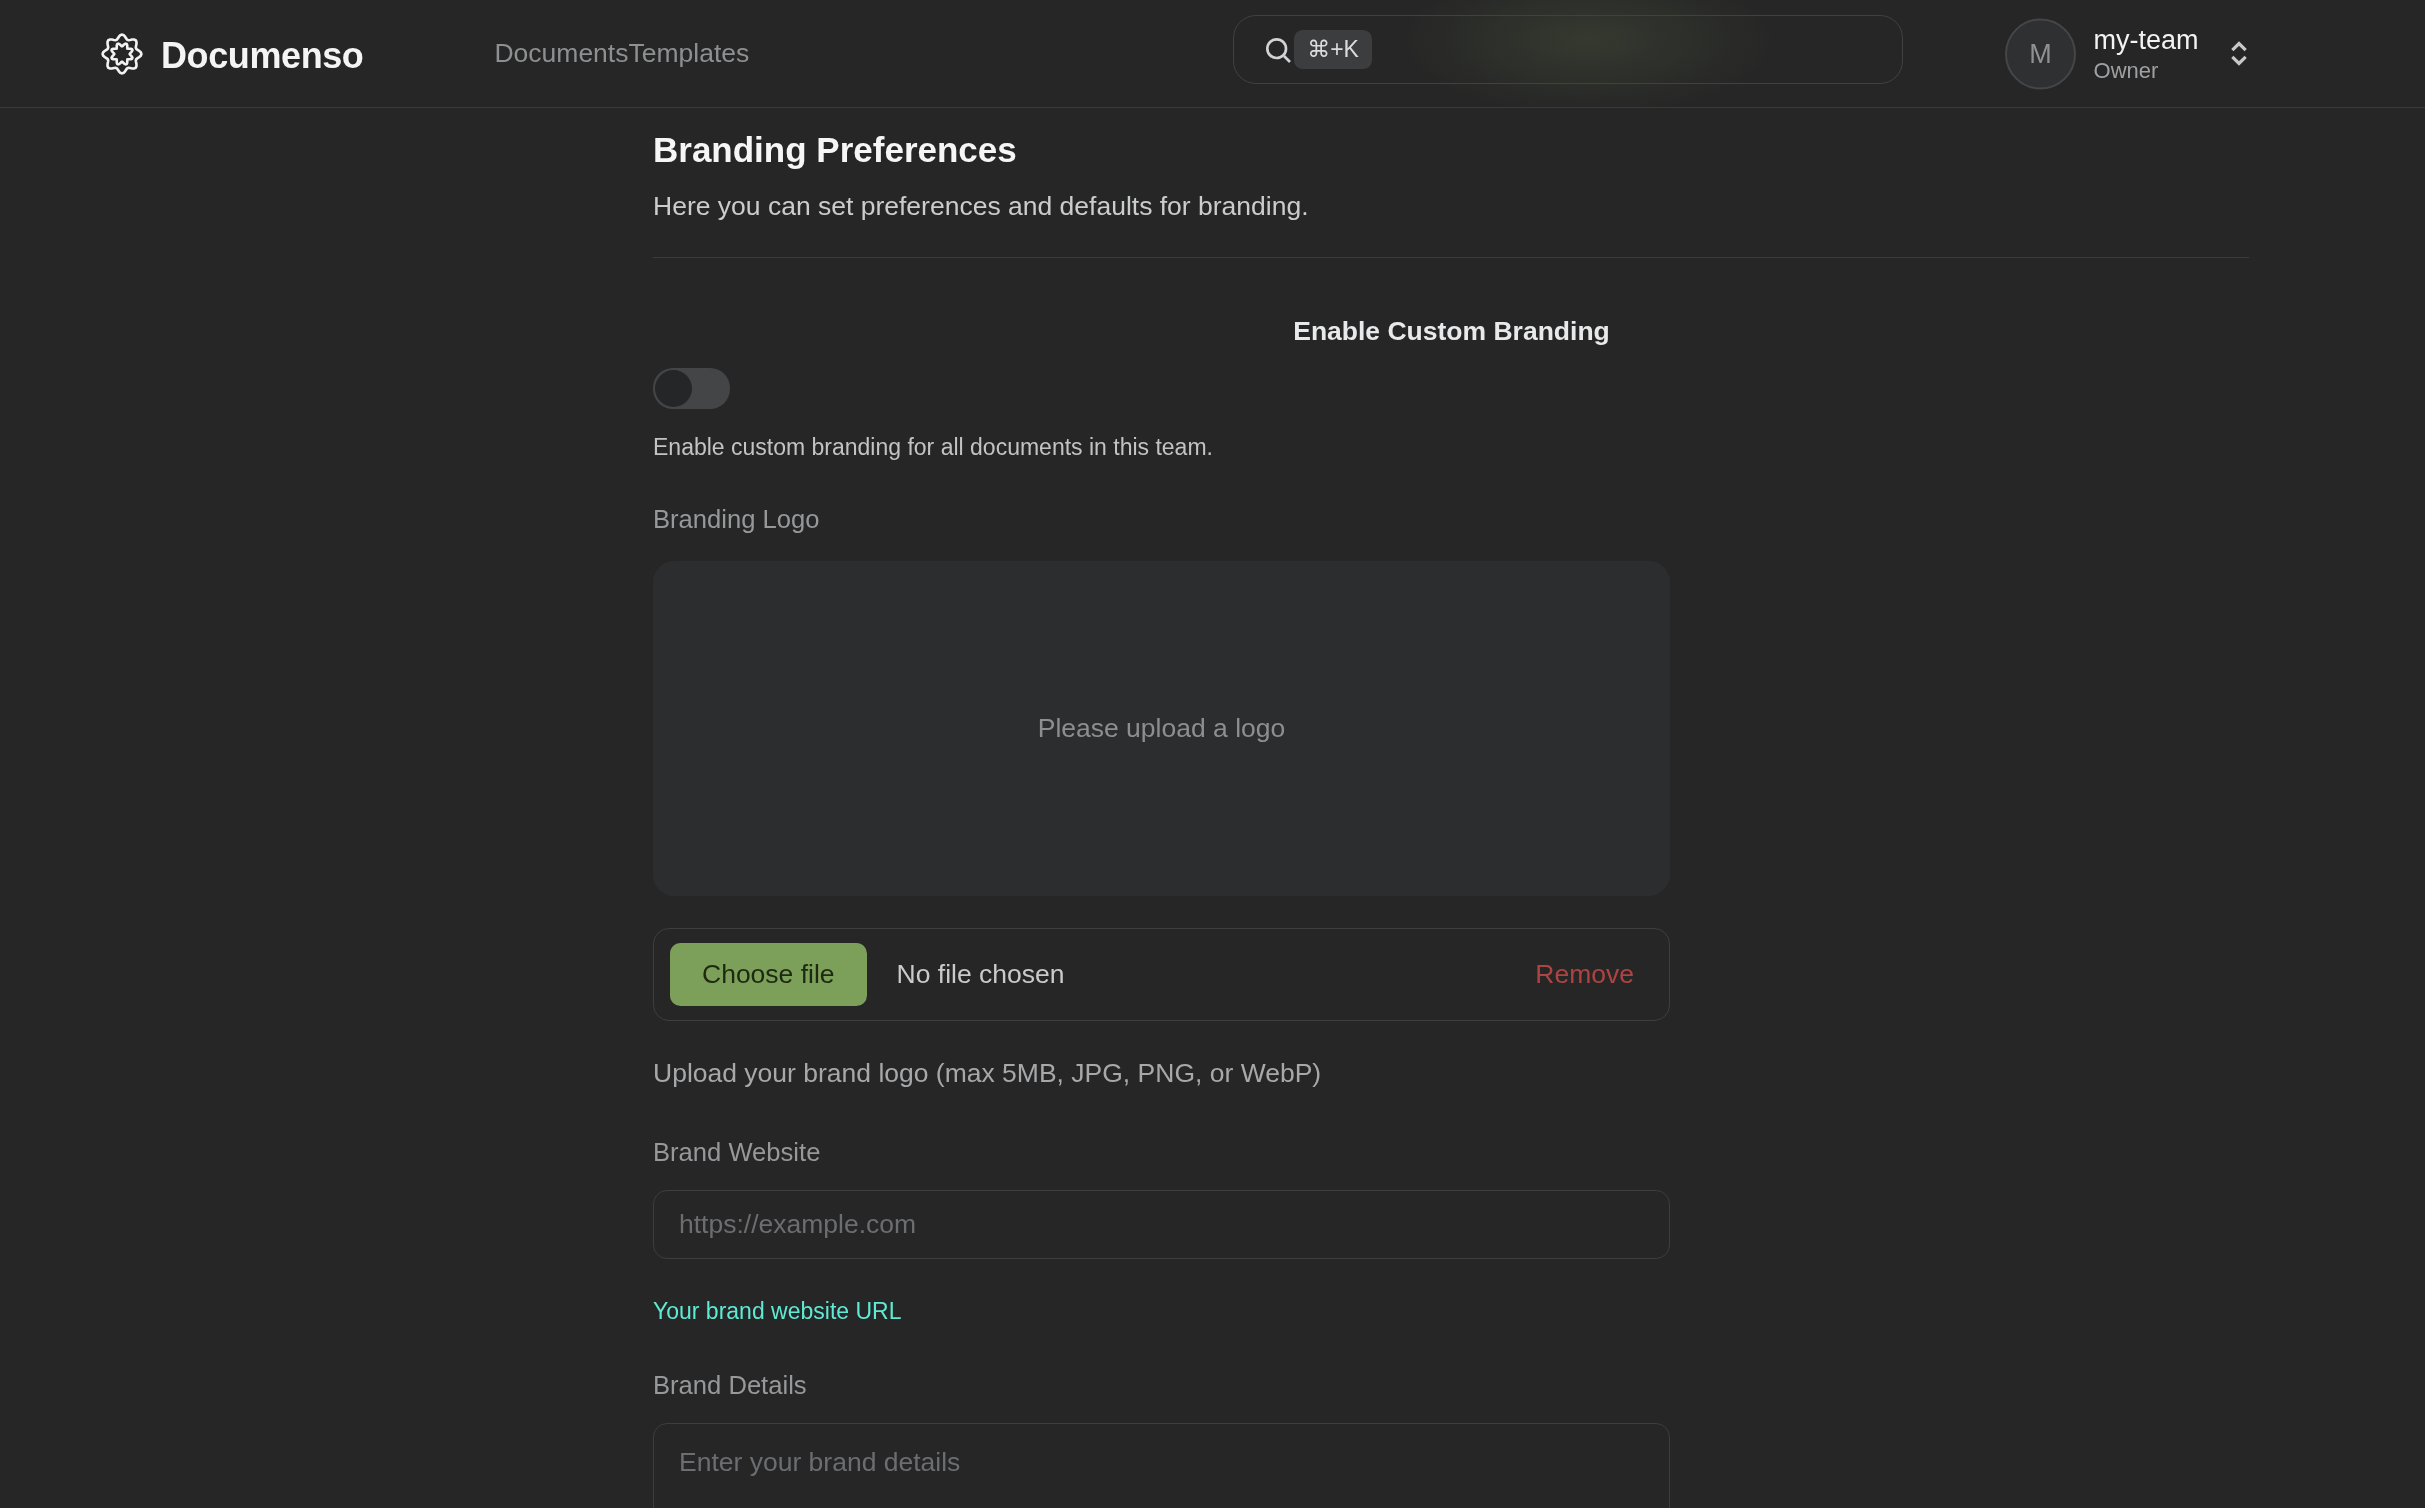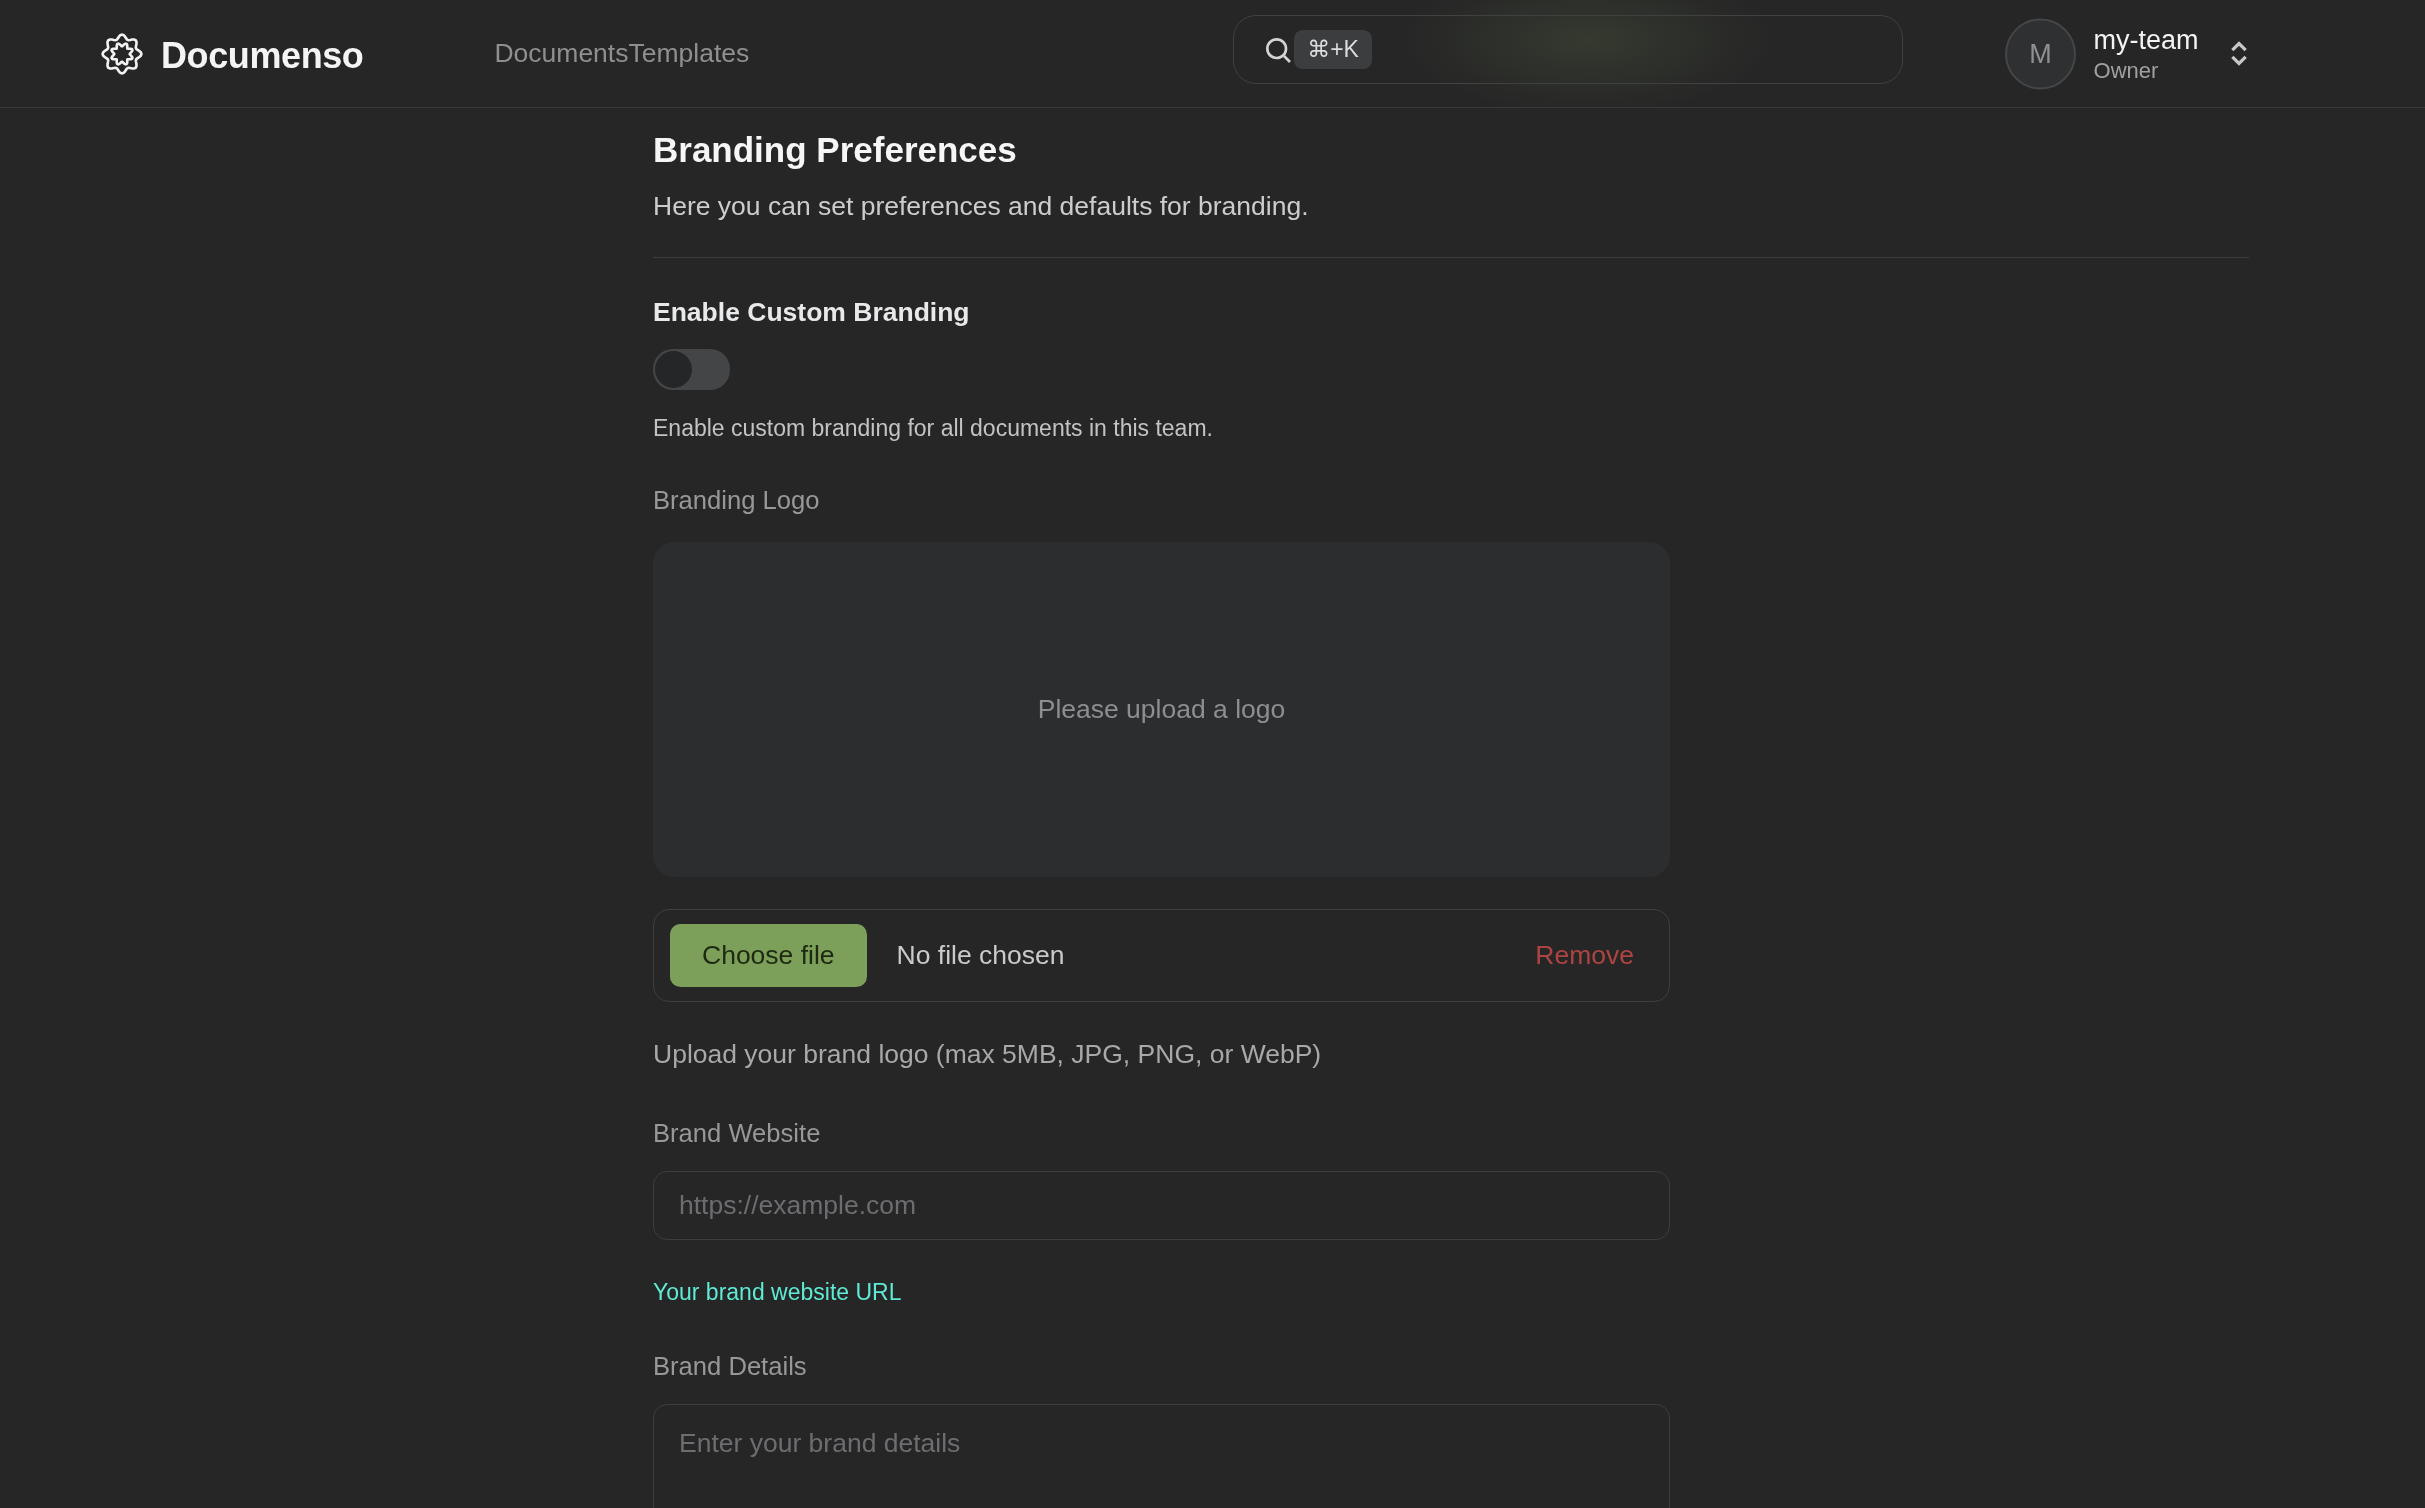--- a/index.html
+++ b/index.html
@@ -59,21 +59,21 @@
   .team-name { font-size:27px; font-weight:500; color:#f3f3f4; line-height:1.2; }
   .team-role { font-size:22px; color:#9fa0a2; line-height:1.2; margin-top:1.8px; }
   .team-menu svg { width:32px; height:32px; stroke:#c6c7c8; fill:none; stroke-width:2.4; margin-left:7px; }
 
   
   .main { padding:22px 176px 0 653px; }
   .page-title { font-size:35px; font-weight:700; color:#f6f6f7; }
   .page-subtitle { margin-top:21px; font-size:26.5px; color:#cbccce; }
   .divider { border:none; border-top:1.8px solid #3b3c3d; margin-top:35px; width:1596px; }
 
-  .section-label { margin-top:39px; font-size:26.5px; font-weight:700; color:#e8e9ea; }
+  .section-label { margin-top:58px; font-size:26.5px; font-weight:700; color:#e8e9ea;text-align:center; }
 
   .switch {
     margin-top:21px; width:77px; height:41px; border-radius:20px;
     background:#434547; border:none; position:relative; display:block; cursor:pointer;
   }
   .switch-knob {
     position:absolute; left:1.8px; top:1.8px; width:37px; height:37px;
     border-radius:50%; background:#242628;
   }
   .toggle-helper { margin-top:25px; font-size:23px; color:#c2c3c5; }

